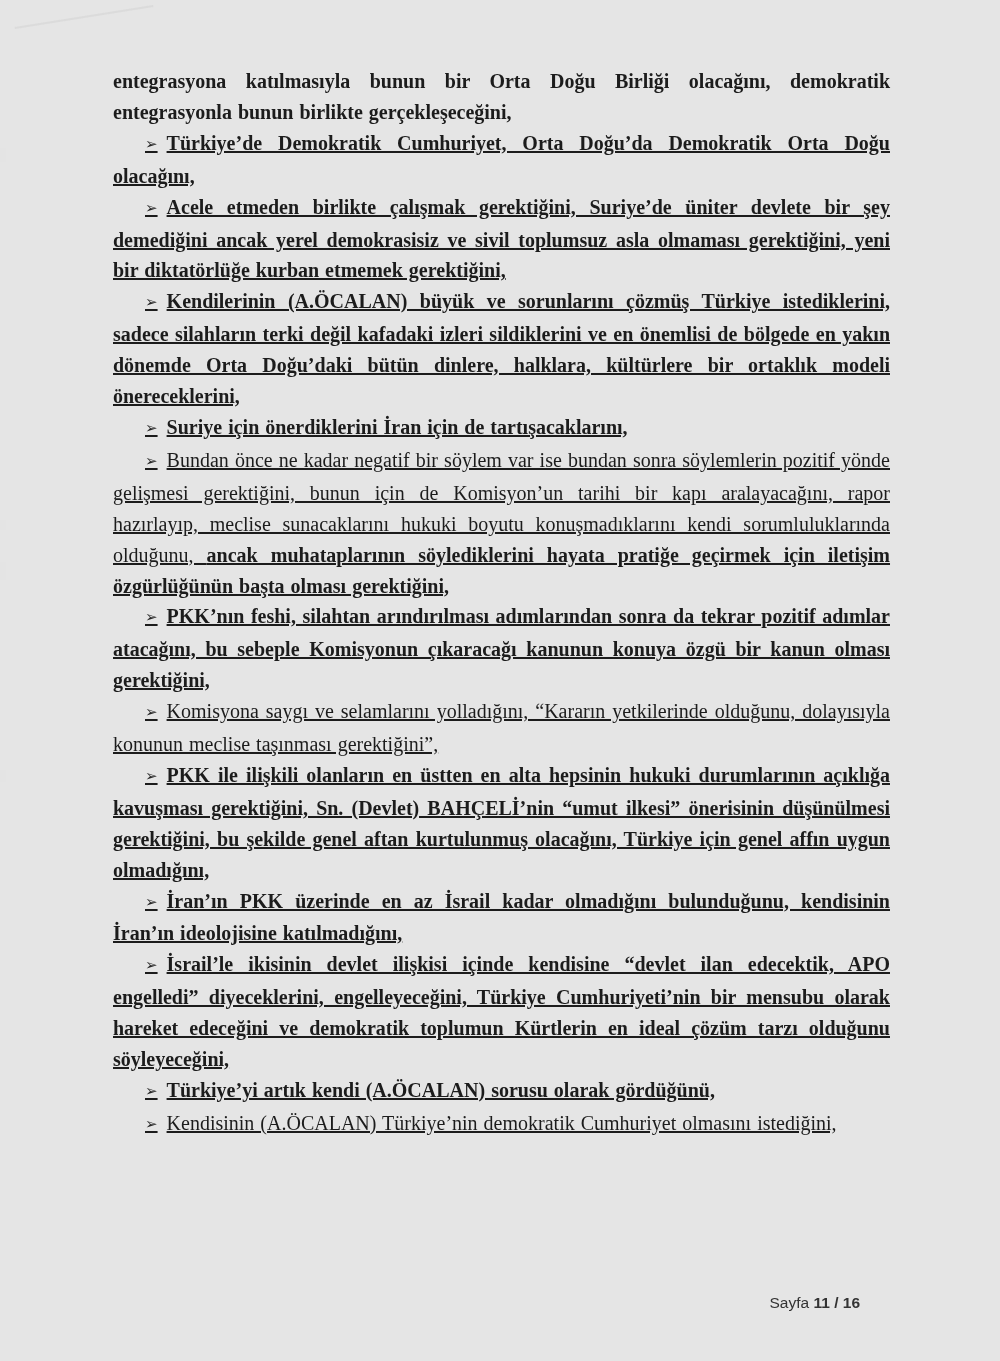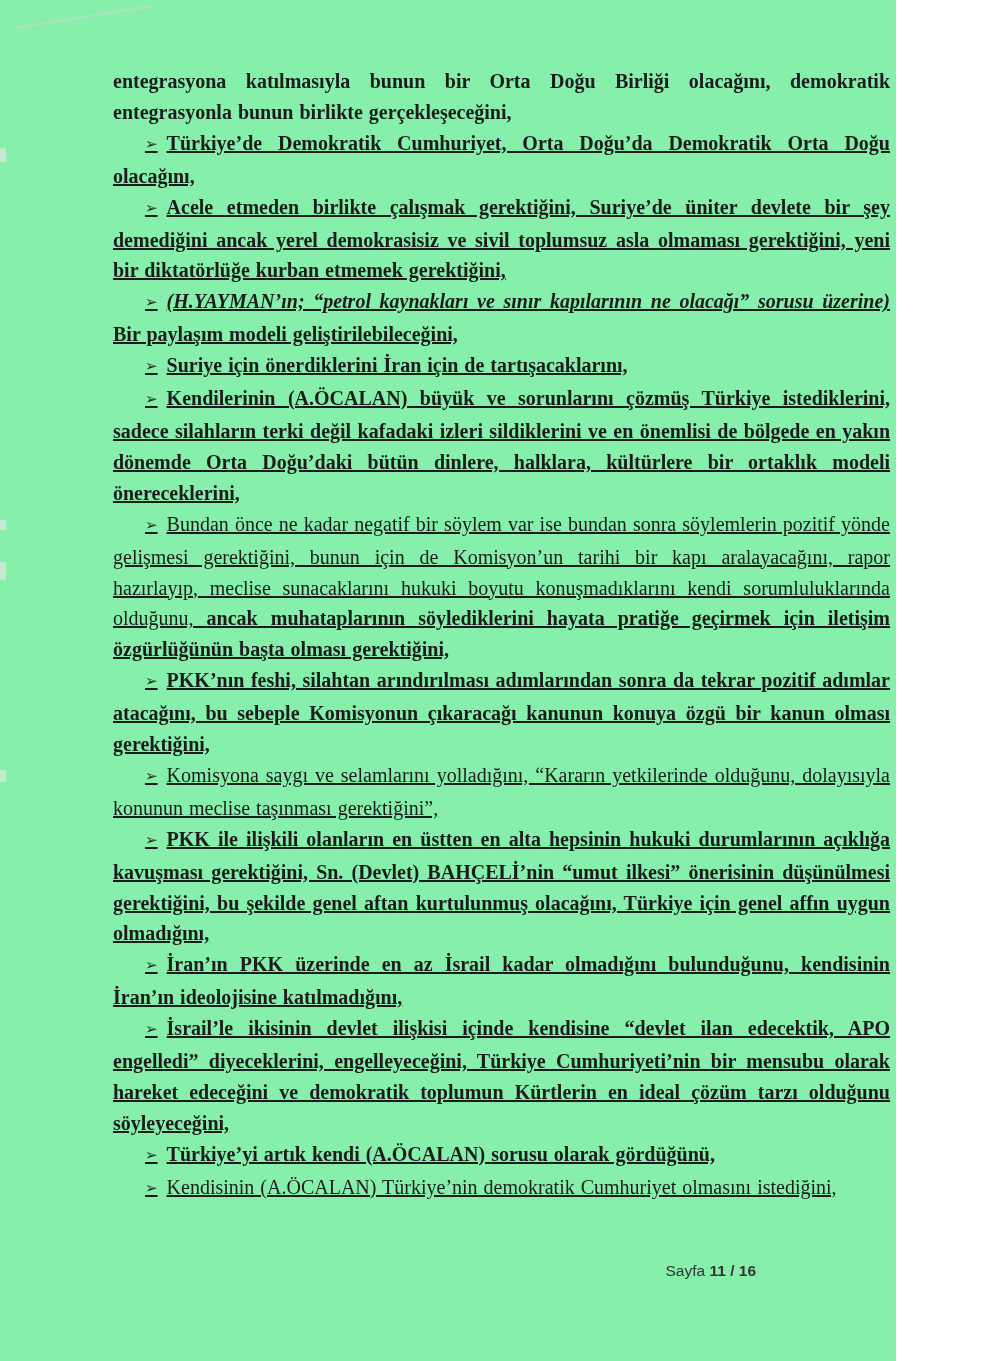--- a/index.html
+++ b/index.html
@@ -2,23 +2,23 @@
 <html><head>
 <meta charset="utf-8">
 <style>
   html, body {
     margin: 0;
     padding: 0;
     background: #ffffff;
   }
   .page {
     position: relative;
-    width: 896px;
+    width: 1000px;
     height: 1361px;
-    background: #86efac;
+    background: #e5e5e5;
     overflow: hidden;
     font-family: "Liberation Serif", "DejaVu Serif", serif;
   }
   .content {
     position: absolute;
     left: 113px;
     top: 66px;
     width: 777px;
   }
   .para {
@@ -40,21 +40,21 @@
     font-family: "DejaVu Sans", sans-serif;
     font-size: 15px;
     font-weight: normal;
     color: #262626;
     margin-right: 9px;
     position: relative;
     top: -1px;
   }
   .footer {
     position: absolute;
-    top: 1262px;
+    top: 1294px;
     right: 140px;
     font-family: "Liberation Sans", "DejaVu Sans", sans-serif;
     font-size: 15.5px;
     color: #333333;
   }
   .footer .page-num { font-weight: bold; }
   .artifact {
     position: absolute;
     background: #dcdcdc;
     opacity: 0.55;
@@ -82,23 +82,22 @@
   <div class="artifact diag"></div>
   <div class="smudge" style="top:148px;height:14px;"></div>
   <div class="smudge" style="top:520px;height:10px;"></div>
   <div class="smudge" style="top:562px;height:18px;"></div>
   <div class="smudge" style="top:770px;height:12px;"></div>
 
   <div class="content">
       <p class="para"><span class="run bold">entegrasyona katılmasıyla bunun bir Orta Doğu Birliği olacağını, demokratik entegrasyonla bunun birlikte gerçekleşeceğini,</span></p>
       <p class="para bullet"><span class="arrow">➢</span><span class="run bold">Türkiye’de Demokratik Cumhuriyet, Orta Doğu’da Demokratik Orta Doğu olacağını,</span></p>
       <p class="para bullet"><span class="arrow">➢</span><span class="run bold">Acele etmeden birlikte çalışmak gerektiğini, Suriye’de üniter devlete bir şey demediğini ancak yerel demokrasisiz ve sivil toplumsuz asla olmaması gerektiğini, yeni bir diktatörlüğe kurban etmemek gerektiğini,</span></p>
-      <p class="para bullet"><span class="arrow">➢</span><span class="run bold-italic">(H.YAYMAN’ın; “petrol kaynakları ve sınır kapılarının ne olacağı” sorusu üzerine) </span><span class="run bold">Bir paylaşım modeli geliştirilebileceğini,</span></p>
+      <p class="para bullet"><span class="arrow">➢</span><span class="run bold">Kendilerinin (A.ÖCALAN) büyük ve sorunlarını çözmüş Türkiye istediklerini, sadece silahların terki değil kafadaki izleri sildiklerini ve en önemlisi de bölgede en yakın dönemde Orta Doğu’daki bütün dinlere, halklara, kültürlere bir ortaklık modeli önereceklerini,</span></p>
       <p class="para bullet"><span class="arrow">➢</span><span class="run bold">Suriye için önerdiklerini İran için de tartışacaklarını,</span></p>
-      <p class="para bullet"><span class="arrow">➢</span><span class="run bold">Kendilerinin (A.ÖCALAN) büyük ve sorunlarını çözmüş Türkiye istediklerini, sadece silahların terki değil kafadaki izleri sildiklerini ve en önemlisi de bölgede en yakın dönemde Orta Doğu’daki bütün dinlere, halklara, kültürlere bir ortaklık modeli önereceklerini,</span></p>
       <p class="para bullet"><span class="arrow">➢</span><span class="run regular">Bundan önce ne kadar negatif bir söylem var ise bundan sonra söylemlerin pozitif yönde gelişmesi gerektiğini, bunun için de Komisyon’un tarihi bir kapı aralayacağını, rapor hazırlayıp, meclise sunacaklarını hukuki boyutu konuşmadıklarını kendi sorumluluklarında olduğunu, </span><span class="run bold">ancak muhataplarının söylediklerini hayata pratiğe geçirmek için iletişim özgürlüğünün başta olması gerektiğini,</span></p>
       <p class="para bullet"><span class="arrow">➢</span><span class="run bold">PKK’nın feshi, silahtan arındırılması adımlarından sonra da tekrar pozitif adımlar atacağını, bu sebeple Komisyonun çıkaracağı kanunun konuya özgü bir kanun olması gerektiğini,</span></p>
       <p class="para bullet"><span class="arrow">➢</span><span class="run regular">Komisyona saygı ve selamlarını yolladığını, “Kararın yetkilerinde olduğunu, dolayısıyla konunun meclise taşınması gerektiğini”,</span></p>
       <p class="para bullet"><span class="arrow">➢</span><span class="run bold">PKK ile ilişkili olanların en üstten en alta hepsinin hukuki durumlarının açıklığa kavuşması gerektiğini, Sn. (Devlet) BAHÇELİ’nin “umut ilkesi” önerisinin düşünülmesi gerektiğini, bu şekilde genel aftan kurtulunmuş olacağını, Türkiye için genel affın uygun olmadığını,</span></p>
       <p class="para bullet"><span class="arrow">➢</span><span class="run bold">İran’ın PKK üzerinde en az İsrail kadar olmadığını bulunduğunu, kendisinin İran’ın ideolojisine katılmadığını,</span></p>
       <p class="para bullet"><span class="arrow">➢</span><span class="run bold">İsrail’le ikisinin devlet ilişkisi içinde kendisine “devlet ilan edecektik, APO engelledi” diyeceklerini, engelleyeceğini, Türkiye Cumhuriyeti’nin bir mensubu olarak hareket edeceğini ve demokratik toplumun Kürtlerin en ideal çözüm tarzı olduğunu söyleyeceğini,</span></p>
       <p class="para bullet"><span class="arrow">➢</span><span class="run bold">Türkiye’yi artık kendi (A.ÖCALAN) sorusu olarak gördüğünü,</span></p>
       <p class="para bullet"><span class="arrow">➢</span><span class="run regular">Kendisinin (A.ÖCALAN) Türkiye’nin demokratik Cumhuriyet olmasını istediğini,</span></p>
     </div>
 

